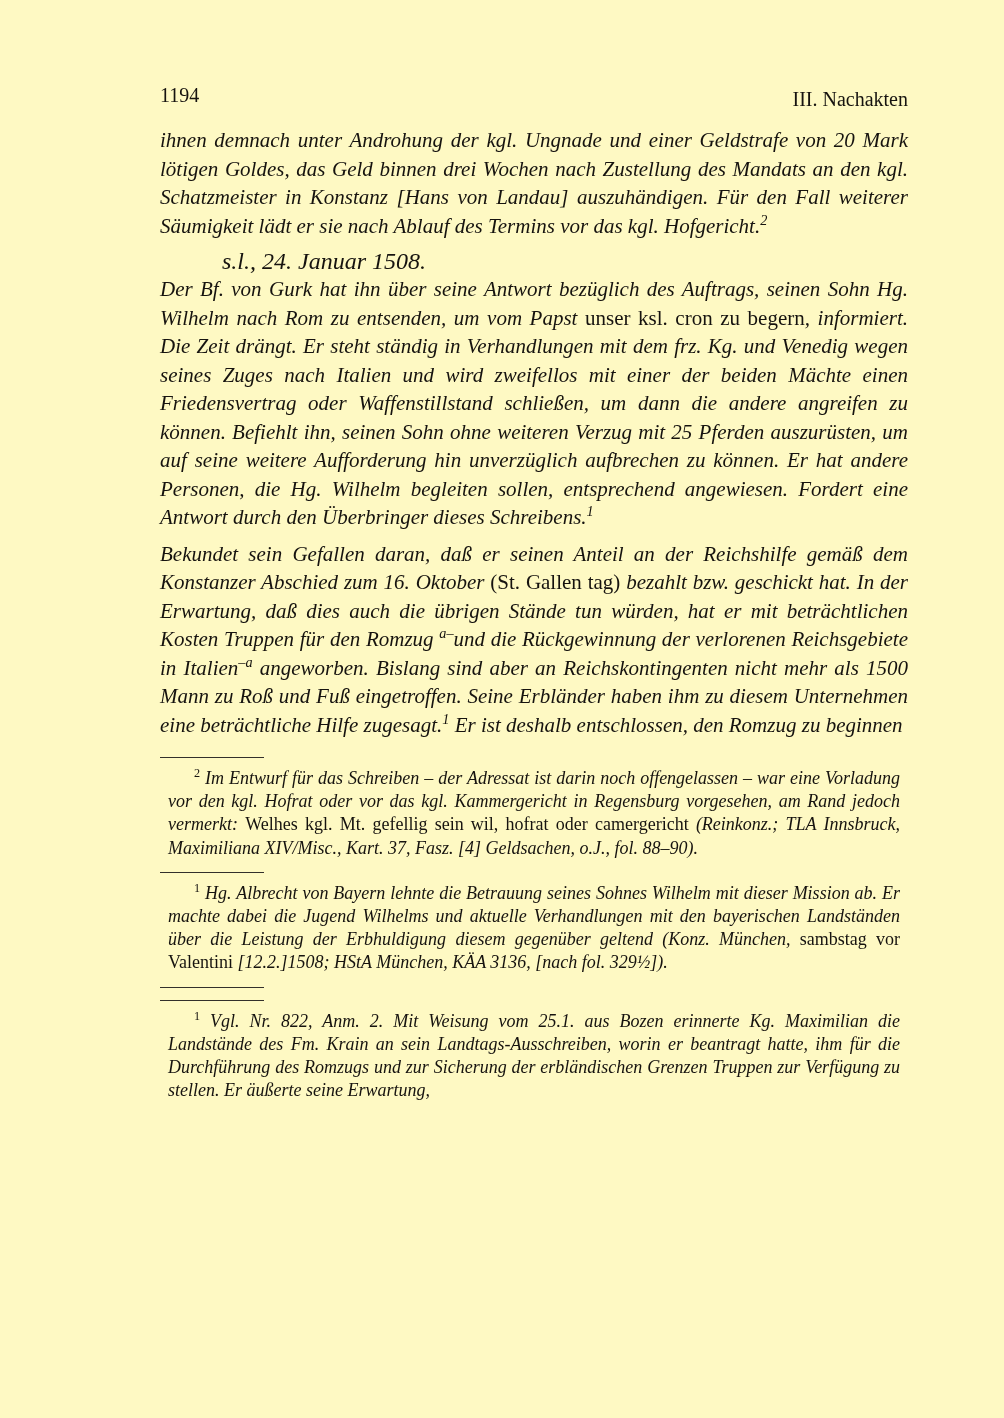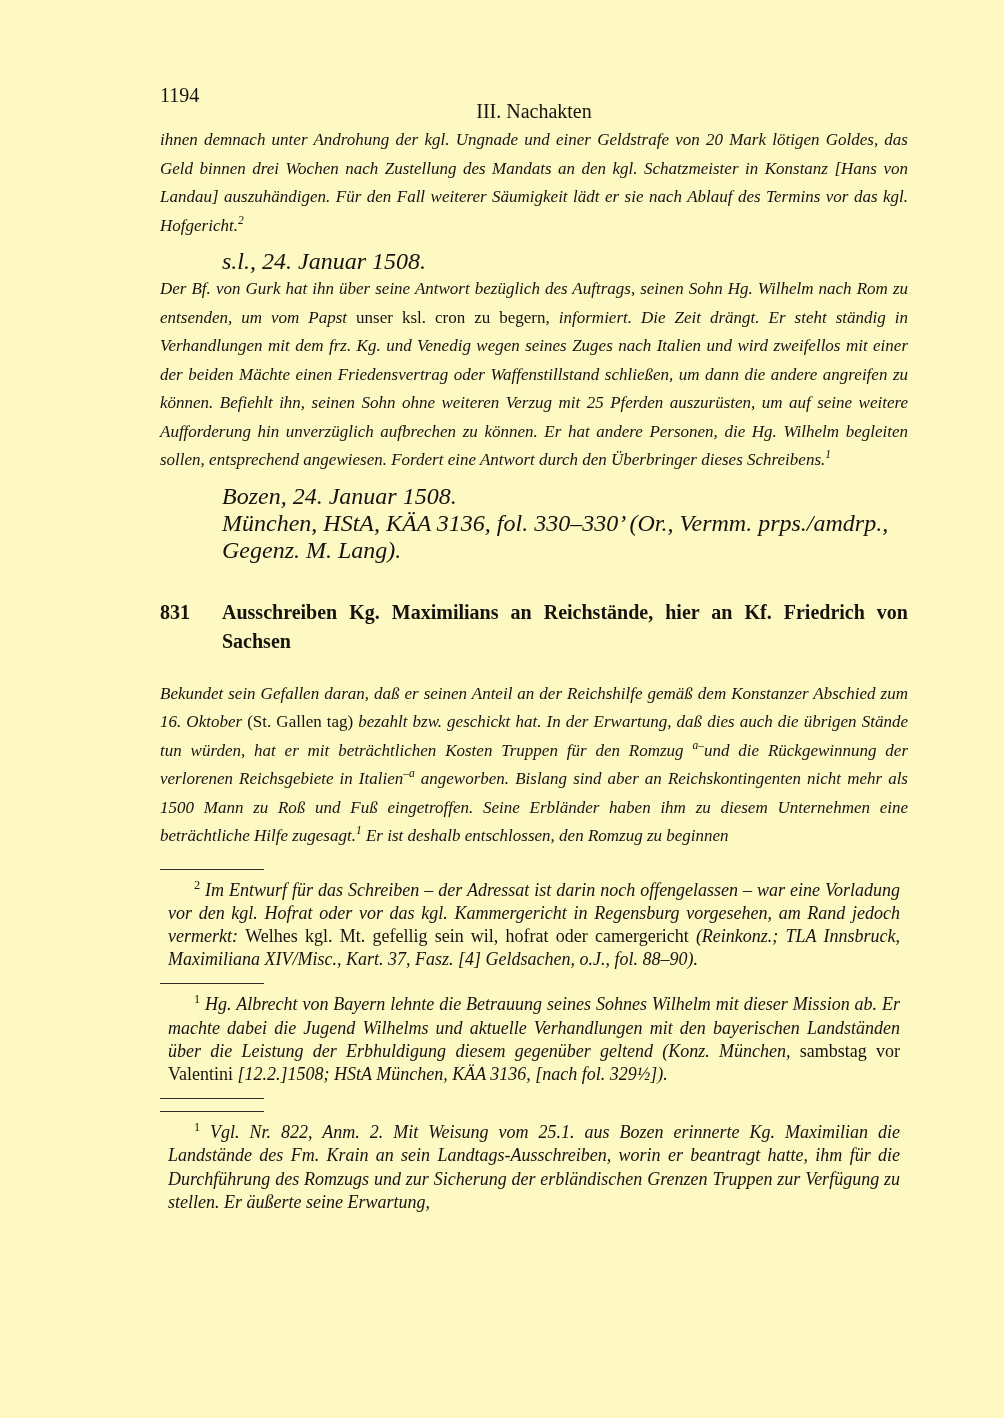--- a/index.html
+++ b/index.html
@@ -9,25 +9,25 @@
     color:#16130f;
     position:relative;
     box-sizing:border-box;
     padding:84px 96px 40px 160px;
     font-family:"Liberation Serif","DejaVu Serif",serif;
     overflow:hidden;
   }
   
   .running-head{position:relative;height:30px;font-size:20px;font-style:normal;}
   .running-head .page-num{position:absolute;left:0;top:0;}
-  .running-head .rh-title{position:absolute;left:0;top:16px;width:100%;text-align:center;}
+  .running-head .rh-title{position:absolute;left:0;top:4px;width:100%;text-align:right;}
   
   .text-block{margin-top:12px;}
   .regest{
-    font-size:17px;line-height:28.5px;
+    font-size:21px;line-height:28.5px;
     text-align:justify;
     font-style:italic;
     margin:0 0 8px 0;
   }
   .it{font-style:italic;}
   .rm{font-style:normal;}
   sup{font-size:68%;line-height:0;vertical-align:super;}
   .source{
     margin:2px 0 0 62px;
     font-size:24px;line-height:27px;
@@ -60,28 +60,20 @@
     <span class="page-num">1194</span>
     <span class="rh-title">III. Nachakten</span>
   </header>
 
   <main class="text-block" id="content">
       <p class="regest"><span class="it">ihnen demnach unter Androhung der kgl. Ungnade und einer Geldstrafe von 20 Mark lötigen Goldes, das Geld binnen drei Wochen nach Zustellung des Mandats an den kgl. Schatzmeister in Konstanz [Hans von Landau] auszuhändigen. Für den Fall weiterer Säumigkeit lädt er sie nach Ablauf des Termins vor das kgl. Hofgericht.</span><sup class="it">2</sup></p>
       <div class="source">
         <div><span class="it">s.l., 24. Januar 1508.</span></div>
       </div>
       <p class="regest"><span class="it">Der Bf. von Gurk hat ihn über seine Antwort bezüglich des Auftrags, seinen Sohn Hg. Wilhelm nach Rom zu entsenden, um vom Papst </span><span class="rm">unser ksl. cron zu begern</span><span class="it">, informiert. Die Zeit drängt. Er steht ständig in Verhandlungen mit dem frz. Kg. und Venedig wegen seines Zuges nach Italien und wird zweifellos mit einer der beiden Mächte einen Friedensvertrag oder Waffenstillstand schließen, um dann die andere angreifen zu können. Befiehlt ihn, seinen Sohn ohne weiteren Verzug mit 25 Pferden auszurüsten, um auf seine weitere Aufforderung hin unverzüglich aufbrechen zu können. Er hat andere Personen, die Hg. Wilhelm begleiten sollen, entsprechend angewiesen. Fordert eine Antwort durch den Überbringer dieses Schreibens.</span><sup class="it">1</sup></p>
-      <div class="source">
-        <div><span class="it">Bozen, 24. Januar 1508.</span></div>
-        <div><span class="it">München, HStA, KÄA 3136, fol. 330–330’ (Or., Vermm. prps./amdrp., Gegenz. M. Lang).</span></div>
-      </div>
-      <div class="entry-heading">
-        <span class="entry-number">831</span>
-        <span class="entry-title">Ausschreiben Kg. Maximilians an Reichstände, hier an Kf. Friedrich von Sachsen</span>
-      </div>
       <p class="regest"><span class="it">Bekundet sein Gefallen daran, daß er seinen Anteil an der Reichshilfe gemäß dem Konstanzer Abschied zum 16. Oktober </span><span class="rm">(St. Gallen tag)</span><span class="it"> bezahlt bzw. geschickt hat. In der Erwartung, daß dies auch die übrigen Stände tun würden, hat er mit beträchtlichen Kosten Truppen für den Romzug </span><sup class="it">a–</sup><span class="it">und die Rückgewinnung der verlorenen Reichsgebiete in Italien</span><sup class="it">–a</sup><span class="it"> angeworben. Bislang sind aber an Reichskontingenten nicht mehr als 1500 Mann zu Roß und Fuß eingetroffen. Seine Erbländer haben ihm zu diesem Unternehmen eine beträchtliche Hilfe zugesagt.</span><sup class="it">1</sup><span class="it"> Er ist deshalb entschlossen, den Romzug zu beginnen</span></p>
     </main>
 
   <section class="footnotes" id="footnotes">
       <div class="fn-rule"></div>
       <p class="footnote"><sup class="rm">2</sup><span class="it"> Im Entwurf für das Schreiben – der Adressat ist darin noch offengelassen – war eine Vorladung vor den kgl. Hofrat oder vor das kgl. Kammergericht in Regensburg vorgesehen, am Rand jedoch vermerkt: </span><span class="rm">Welhes kgl. Mt. gefellig sein wil, hofrat oder camergericht </span><span class="it">(Reinkonz.; TLA Innsbruck, Maximiliana XIV/Misc., Kart. 37, Fasz. [4] Geldsachen, o.J., fol. 88–90).</span></p>
       <div class="fn-rule"></div>
       <p class="footnote"><sup class="rm">1</sup><span class="it"> Hg. Albrecht von Bayern lehnte die Betrauung seines Sohnes Wilhelm mit dieser Mission ab. Er machte dabei die Jugend Wilhelms und aktuelle Verhandlungen mit den bayerischen Landständen über die Leistung der Erbhuldigung diesem gegenüber geltend (Konz. München, </span><span class="rm">sambstag vor Valentini </span><span class="it">[12.2.]1508; HStA München, KÄA 3136, [nach fol. 329½]).</span></p>
       <div class="fn-rule"></div>
       <div class="fn-rule"></div>

